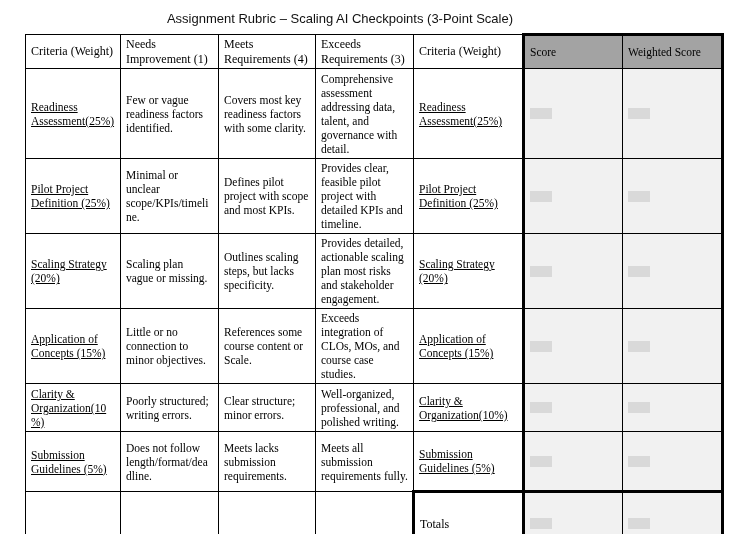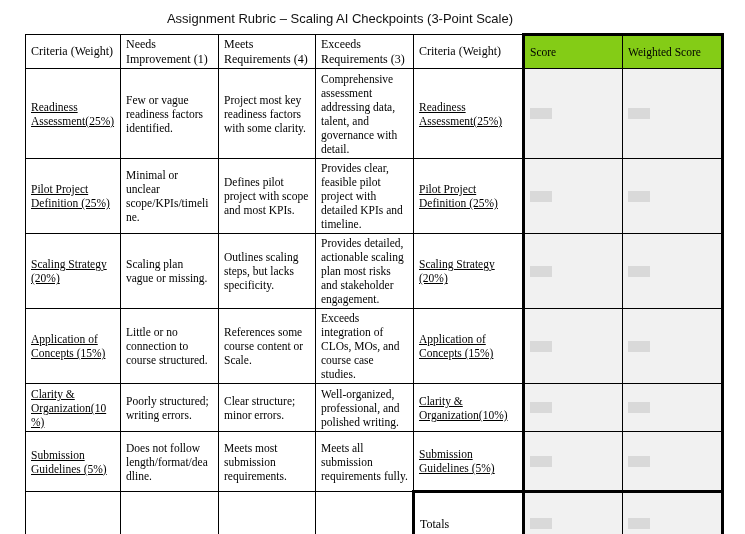--- a/index.html
+++ b/index.html
@@ -45,21 +45,21 @@
     text-align: center;
     font-size: 12px;
     vertical-align: middle;
   }
   td.crit {
     font-weight: bold;
     text-decoration: underline;
   }
   
   th.score-hdr {
-    background: #84cc16;
+    background: #a3a3a3;
     color: #000;
     font-weight: bold;
     text-align: center;
   }
   
   td.score-cell {
     background: #f1f1f1;
     vertical-align: top;
     padding: 3px;
   }
@@ -105,21 +105,21 @@
       <th class="hdr">Meets Requirements (4)</th>
       <th class="hdr">Exceeds Requirements (3)</th>
       <th class="hdr">Criteria (Weight)</th>
       <th class="score-hdr bl-thick bt-thick">Score</th>
       <th class="score-hdr br-thick bt-thick">Weighted Score</th>
     </tr>
 
     <tr style="height:90px">
       <td class="crit">Readiness Assessment(25%)</td>
       <td>Few or vague readiness factors identified.</td>
-      <td>Project most key readiness factors with some clarity.</td>
+      <td>Covers most key readiness factors with some clarity.</td>
       <td>Comprehensive assessment addressing data, talent, and governance with detail.</td>
       <td class="crit">Readiness Assessment(25%)</td>
       <td class="score-cell bl-thick">
             <div class="chip"></div>
           </td>
       <td class="score-cell br-thick">
             <div class="chip"></div>
           </td>
     </tr>
 
@@ -146,21 +146,21 @@
       <td class="score-cell bl-thick">
             <div class="chip"></div>
           </td>
       <td class="score-cell br-thick">
             <div class="chip"></div>
           </td>
     </tr>
 
     <tr style="height:49px">
       <td class="crit">Application of Concepts (15%)</td>
-      <td>Little or no connection to course structured.</td>
+      <td>Little or no connection to minor objectives.</td>
       <td>References some course content or Scale.</td>
       <td>Exceeds integration of CLOs, MOs, and course case studies.</td>
       <td class="crit">Application of Concepts (15%)</td>
       <td class="score-cell bl-thick">
             <div class="chip"></div>
           </td>
       <td class="score-cell br-thick">
             <div class="chip"></div>
           </td>
     </tr>
@@ -175,21 +175,21 @@
             <div class="chip"></div>
           </td>
       <td class="score-cell br-thick">
             <div class="chip"></div>
           </td>
     </tr>
 
     <tr style="height:60px">
       <td class="crit">Submission Guidelines (5%)</td>
       <td>Does not follow length/format/deadline.</td>
-      <td>Meets most submission requirements.</td>
+      <td>Meets lacks submission requirements.</td>
       <td>Meets all submission requirements fully.</td>
       <td class="crit">Submission Guidelines (5%)</td>
       <td class="score-cell bl-thick">
             <div class="chip"></div>
           </td>
       <td class="score-cell br-thick">
             <div class="chip"></div>
           </td>
     </tr>
 

